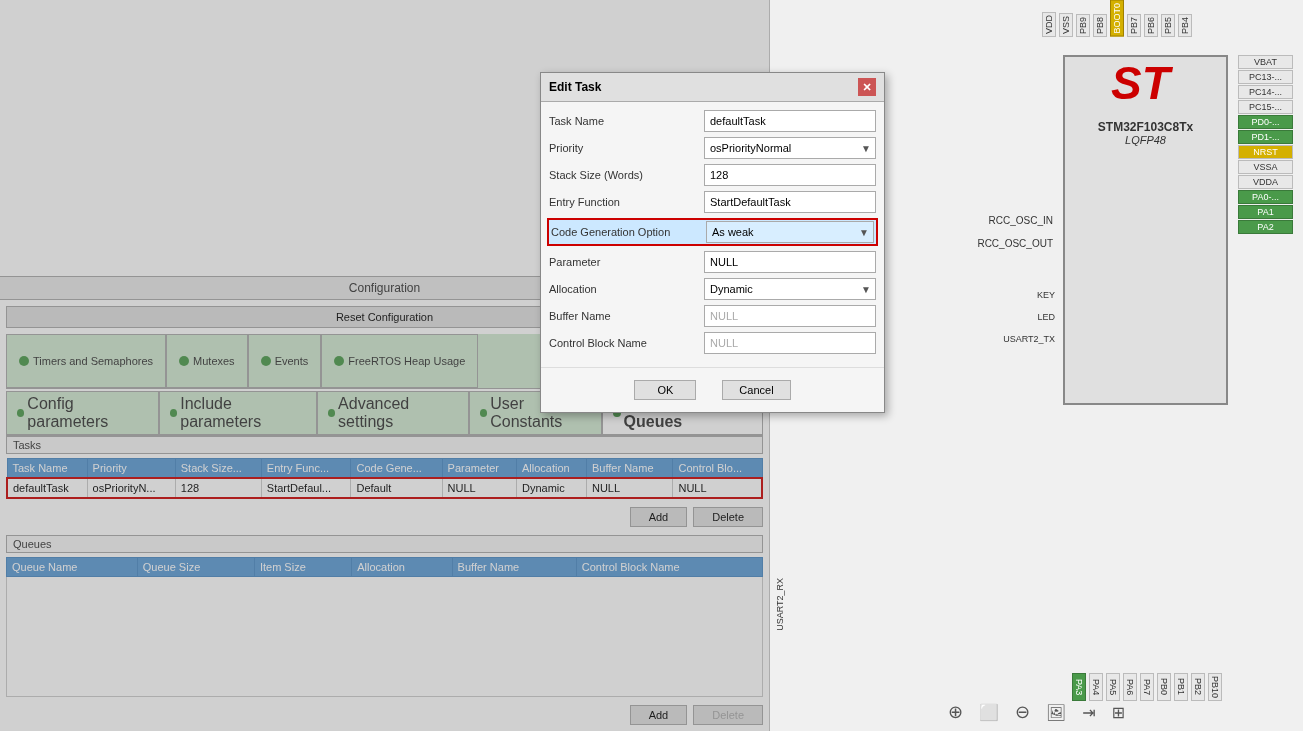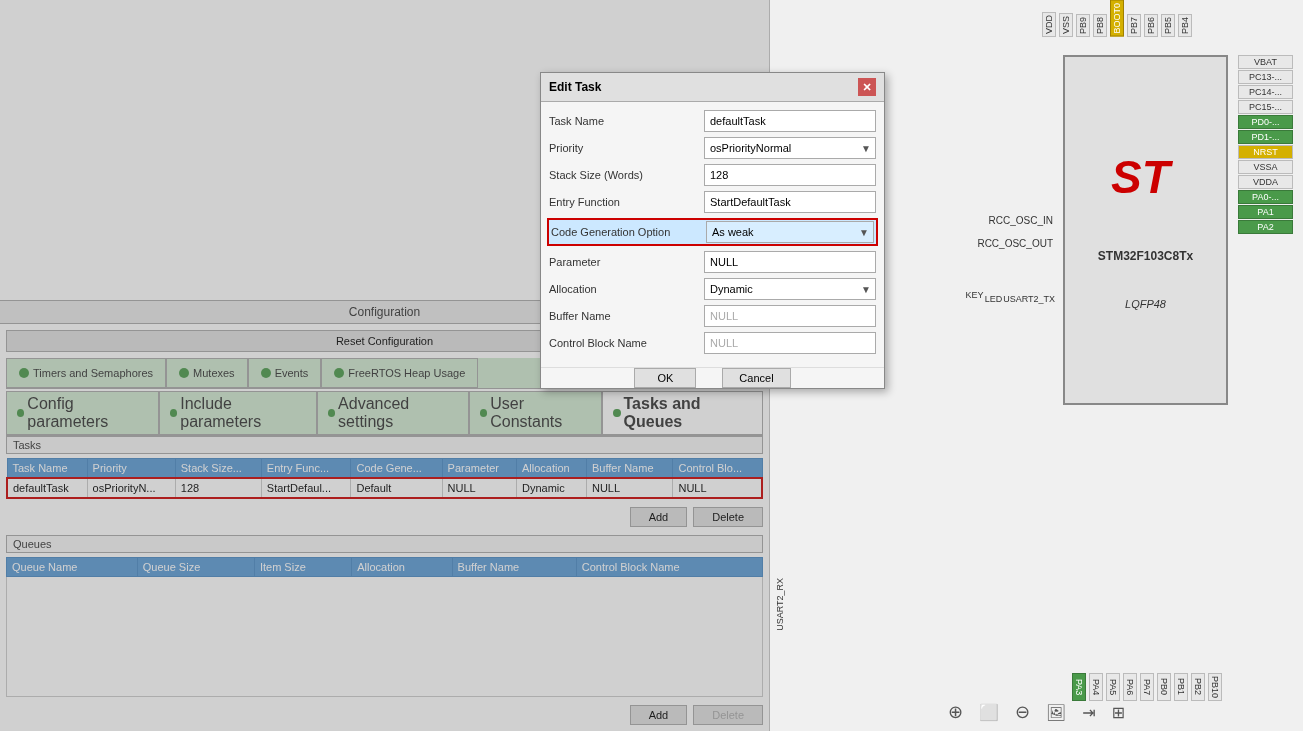--- a/index.html
+++ b/index.html
@@ -57,21 +57,21 @@
     }
 
     
     .nav-tabs-row {
       display: flex;
       background: #d0e8d0;
       border-bottom: 1px solid #aaa;
     }
 
     .nav-tab {
-      padding: 8px 12px;
+      padding: 20px 12px;
       font-size: 11px;
       border: 1px solid #aaa;
       background: #d0e8d0;
       cursor: pointer;
       display: flex;
       align-items: center;
       gap: 4px;
       color: #333;
     }
 
@@ -312,21 +312,21 @@
       border: 2px solid #cc0000;
       padding: 1px 2px;
       margin-left: -2px;
       margin-right: -2px;
     }
 
     .dialog-footer {
       display: flex;
       justify-content: center;
       gap: 26px;
-      padding: 0;
+      padding: 12px;
       border-top: 1px solid #ddd;
     }
 
     .btn-ok {
       background: #e0e0e0;
       border: 1px solid #aaa;
       padding: 3px 22px;
       font-size: 11px;
       cursor: pointer;
     }
@@ -620,21 +620,21 @@
         <div class="hpin">VDDA</div>
         <div class="hpin green">PA0-...</div>
         <div class="hpin green">PA1</div>
         <div class="hpin green">PA2</div>
       </div>
 
       <div style="position:absolute;top:58px;right:75px;">
         <div style="width:14px;height:14px;border-radius:50%;border:2px solid #555;background:transparent;"></div>
       </div>
 
-      <div style="position:absolute;top:55px;right:75px;width:165px;height:350px;background:#e0e0e0;border:2px solid #888;display:flex;flex-direction:column;align-items:center;justify-content:center;gap:35px;">
+      <div style="position:absolute;top:55px;right:75px;width:165px;height:350px;background:#e0e0e0;border:2px solid #888;display:flex;flex-direction:column;align-items:center;">
         <div style="font-size:40px;font-weight:900;color:#cc0000;font-style:italic;">
           <svg width="80" height="50" viewBox="0 0 80 50">
             <text x="5" y="42" font-size="46" font-weight="900" font-style="italic" fill="#cc0000" font-family="Arial">ST</text>
           </svg>
         </div>
         <div style="font-size:12px;font-weight:bold;color:#333;margin-top:4px;">STM32F103C8Tx</div>
         <div style="font-size:11px;color:#333;font-style:italic;">LQFP48</div>
       </div>
 
       <div style="position:absolute;top:215px;right:250px;display:flex;flex-direction:column;gap:4px;text-align:right;">
@@ -647,21 +647,21 @@
         <div class="vpin-bottom">PA4</div>
         <div class="vpin-bottom">PA5</div>
         <div class="vpin-bottom">PA6</div>
         <div class="vpin-bottom">PA7</div>
         <div class="vpin-bottom">PB0</div>
         <div class="vpin-bottom">PB1</div>
         <div class="vpin-bottom">PB2</div>
         <div class="vpin-bottom">PB10</div>
       </div>
 
-      <div style="position:absolute;top:290px;right:248px;display:flex;flex-direction:row;gap:1px;">
+      <div style="position:absolute;top:290px;right:248px;display:flex;flex-direction:column;gap:8px;">
         <div style="font-size:9px;color:#333;text-align:right;">KEY</div>
         <div style="font-size:9px;color:#333;text-align:right;margin-top:4px;">LED</div>
         <div style="font-size:9px;color:#333;text-align:right;margin-top:4px;">USART2_TX</div>
       </div>
 
       <div style="position:absolute;bottom:100px;left:5px;font-size:9px;color:#333;writing-mode:vertical-lr;transform:rotate(180deg);">USART2_RX</div>
 
       <div style="position:absolute;bottom:8px;left:50%;transform:translateX(-50%);display:flex;gap:16px;align-items:center;">
         <span style="font-size:18px;cursor:pointer;color:#555;">⊕</span>
         <span style="font-size:16px;cursor:pointer;color:#555;">⬜</span>

